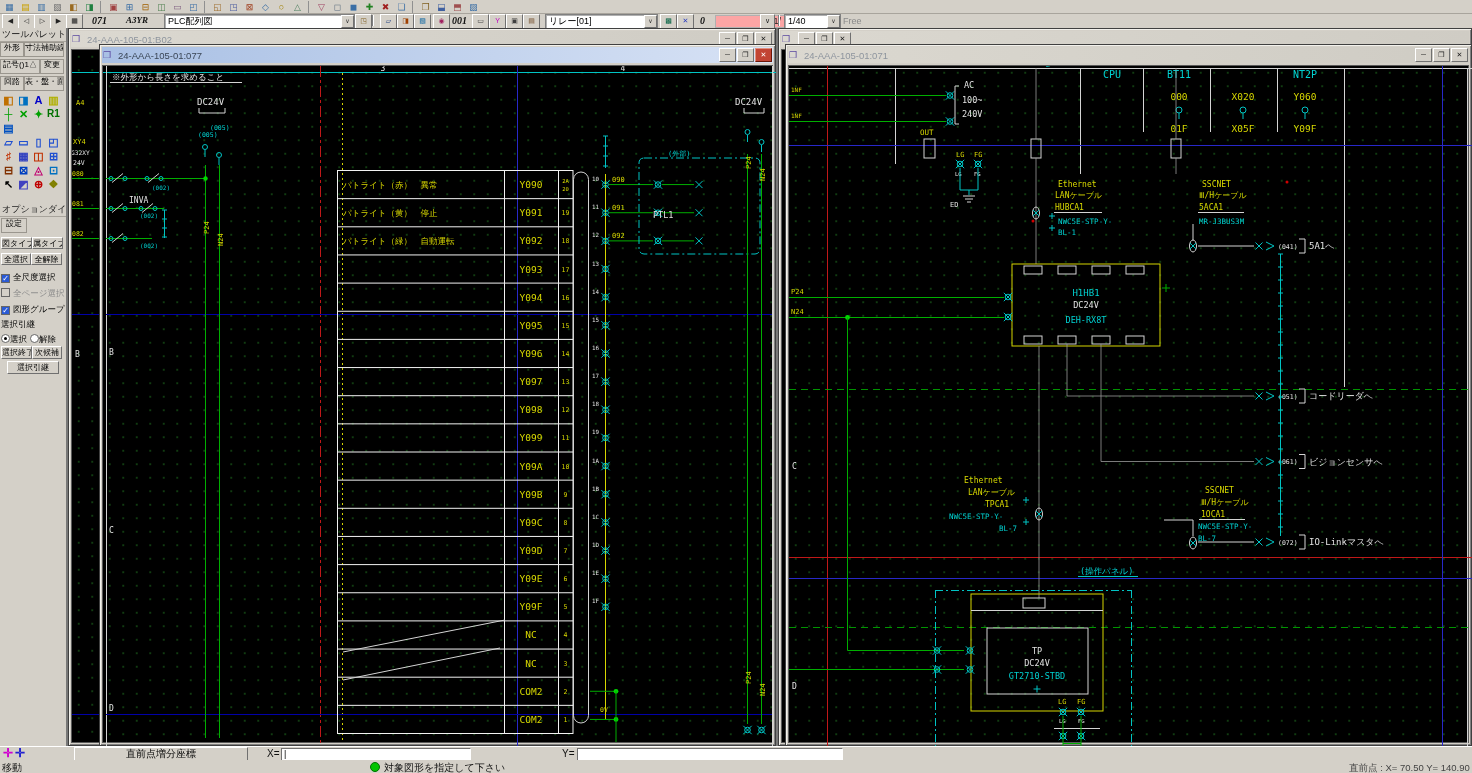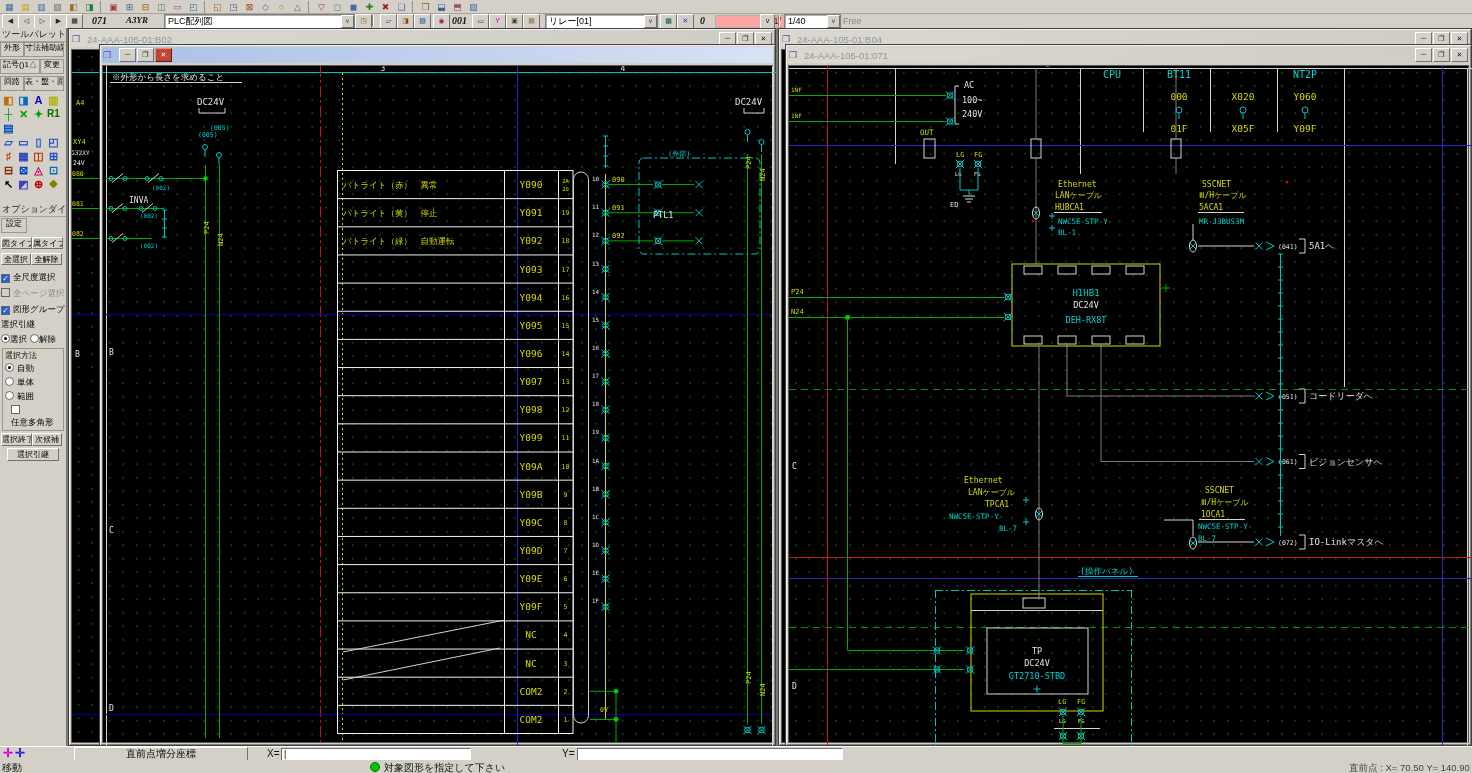--- a/index.html
+++ b/index.html
@@ -225,27 +225,20 @@
         <span class="obtn" style="width:30px;height:12px;line-height:11px">全選択</span><span class="obtn" style="width:31px;height:12px;line-height:11px">全解除</span>
       </div>
       <div style="margin-top:3px"><span class="cbx on">✓</span> <span class="olbl">全尺度選択</span></div>
       <div style="margin-top:2px"><span class="cbx" style="background:#d4d0c8"></span> <span class="olbl dis">全ページ選択</span></div>
       <div style="margin-top:2px"><span class="cbx on">✓</span> <span class="olbl">図形グループ</span></div>
       <div style="margin-top:3px" class="olbl">選択引継</div>
       <div style="margin-top:1px">
         <span class="rdo on"></span><span class="olbl">選択</span>
         <span class="rdo"></span><span class="olbl">解除</span>
       </div>
-      <div class="fset">
-        <div class="fleg">選択方法</div>
-        <div><span class="rdo on"></span> <span class="olbl">自動</span></div>
-        <div><span class="rdo"></span> <span class="olbl">単体</span></div>
-        <div><span class="rdo"></span> <span class="olbl">範囲</span></div>
-        <div style="padding-left:6px"><span class="cbx"></span> <span class="olbl">任意多角形</span></div>
-      </div>
       <div>
         <span class="obtn" style="width:31px;height:13px;line-height:12px">選択終了</span><span class="obtn" style="width:30px;height:13px;line-height:12px">次候補</span>
       </div>
       <div style="margin-top:0;text-align:center">
         <span class="obtn" style="width:52px;height:13px;line-height:12px">選択引継</span>
       </div>
     </div>
   </div>
 </div>
 
@@ -275,20 +268,21 @@
         <text x="70" y="233.5" class="ty" font-size="6.5" text-anchor="start">082</text>
         <line x1="70" y1="236.5" x2="101" y2="236.5" class="gn"></line>
         <text x="73" y="355" class="tw" font-size="8" text-anchor="start">B</text>
       </svg>
   </div>
 </div>
 
 <div class="win" style="left:99px;top:44px;width:677px;height:702px">
   <div class="tbar active">
     <span class="ticon">❒</span>
+    <span class="ttext">24-AAA-105-01:077</span>
     <span class="wbtn">─</span>
     <span class="wbtn">❐</span>
     <span class="wbtn close-red">✕</span>
   </div>
   <div class="client" style="top:20px">
     <svg id="svgL" width="673" height="680" viewBox="101 64 673 680">
         <line x1="101" y1="70.5" x2="774" y2="70.5" class="cy"></line>
         <line x1="104.5" y1="64" x2="104.5" y2="744" class="w"></line>
         <line x1="770.5" y1="64" x2="770.5" y2="744" class="w"></line>
         <text x="381" y="69" class="tw" font-size="8" text-anchor="middle">3</text>
@@ -533,21 +527,20 @@
         <circle cx="759.5" cy="728" r="2.8" class="cy"></circle>
         <line x1="755.3" y1="723.8" x2="763.7" y2="732.2" class="cy"></line>
         <line x1="755.3" y1="732.2" x2="763.7" y2="723.8" class="cy"></line>
       </svg>
   </div>
 </div>
 
 <div class="win" style="left:778px;top:28px;width:694px;height:718px">
   <div class="tbar inactive">
     <span class="ticon">❒</span>
-    <span class="ttext">24-AAA-105-01:B04</span>
     <span class="wbtn">─</span>
     <span class="wbtn">❐</span>
     <span class="wbtn">✕</span>
   </div>
   <div class="client" style="top:20px"></div>
 </div>
 
 <div class="win" style="left:785px;top:44px;width:687px;height:702px">
   <div class="tbar inactive">
     <span class="ticon">❒</span>

